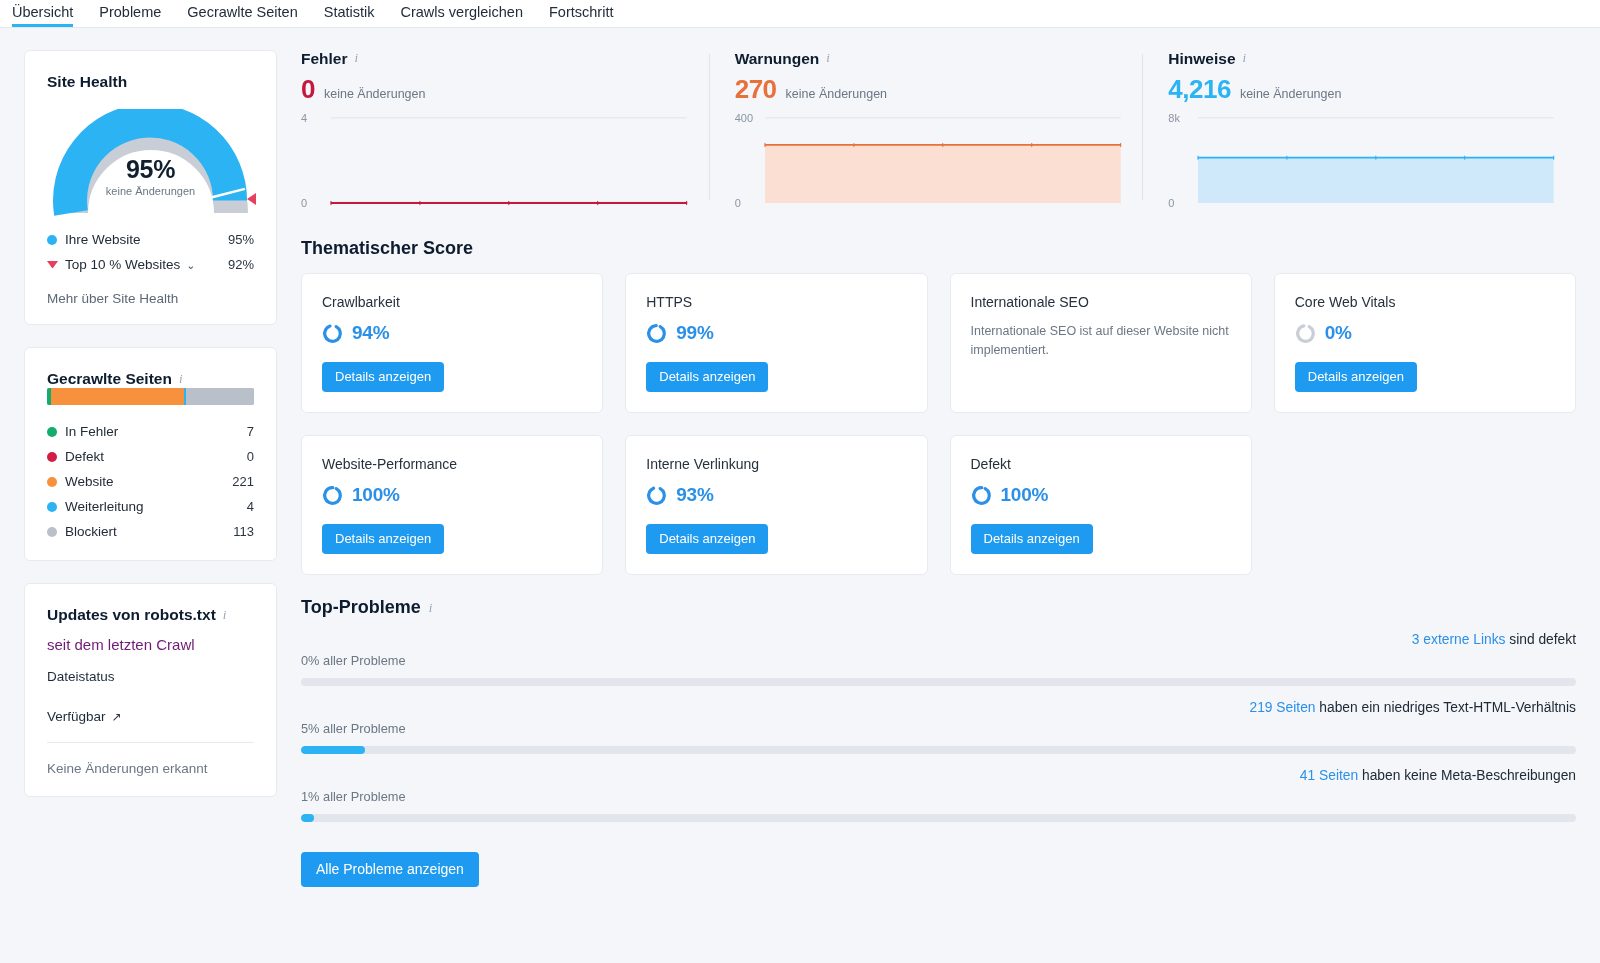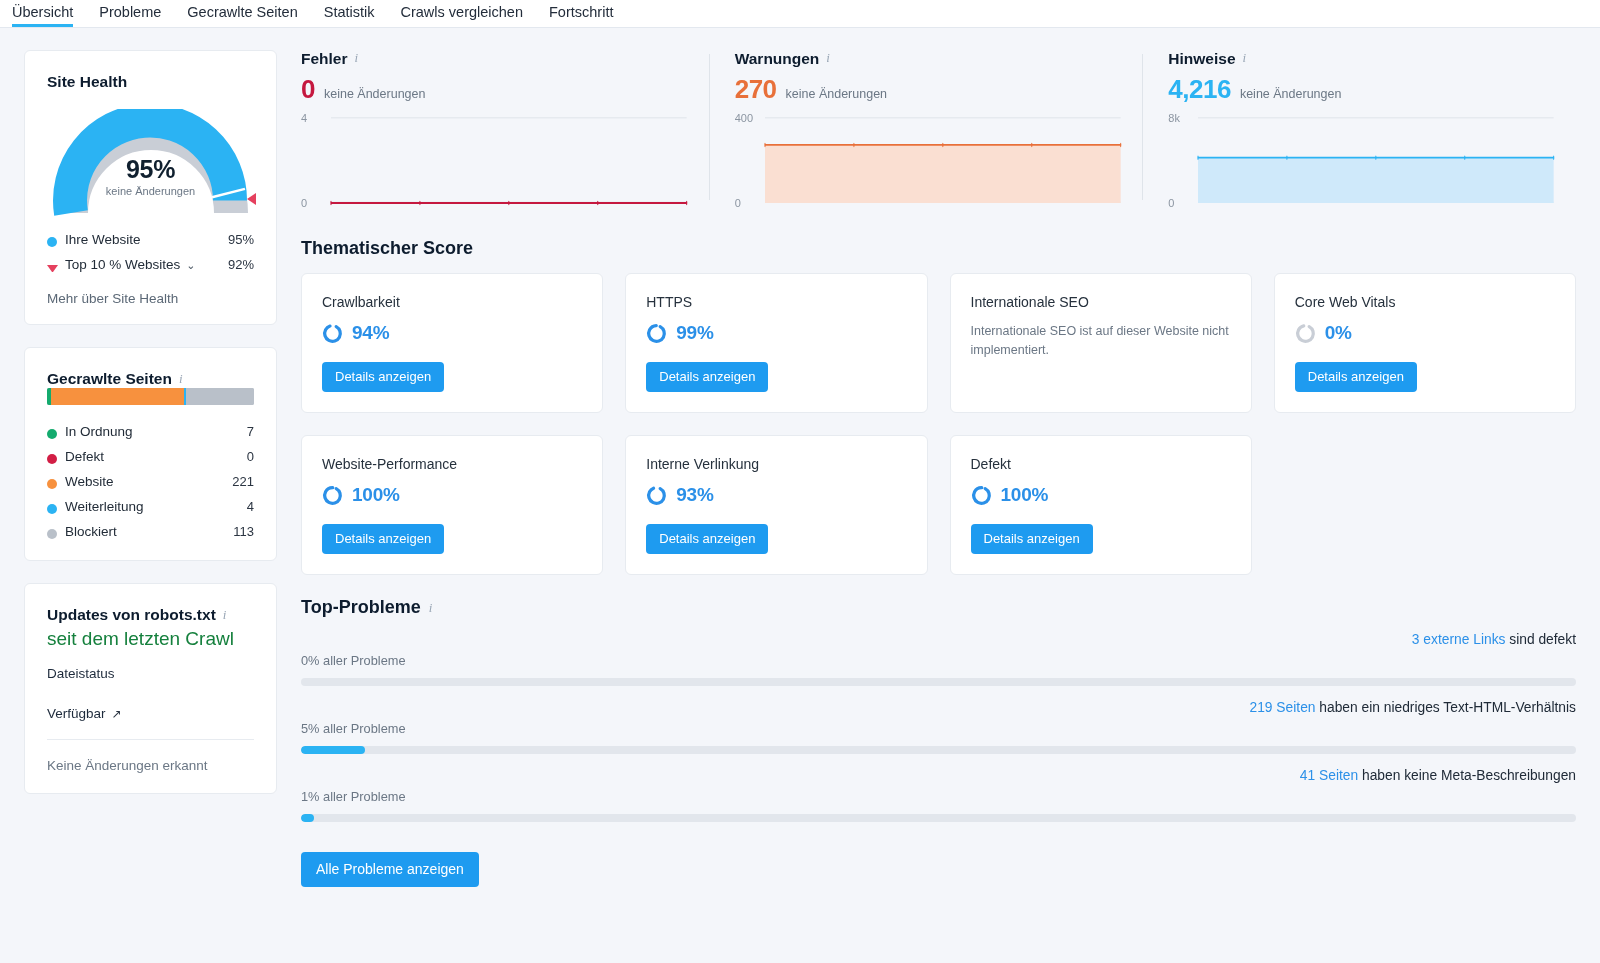--- a/index.html
+++ b/index.html
@@ -96,21 +96,21 @@
     position: absolute;
     right: -5px; top: 84px;
     width: 0; height: 0;
     border-top: 6px solid transparent;
     border-bottom: 6px solid transparent;
     border-right: 9px solid #e5405e;
   }
 
   .legend-row {
     display: flex;
-    align-items: flex-end;
+    align-items: center;
     font-size: 13.5px;
     color: #222c38;
     padding: 5px 0;
   }
   .legend-row .lbl { flex: 1; }
   .legend-row .val { color: #2b3542; font-size: 13px; }
   .dot { width: 10px; height: 10px; border-radius: 50%; margin-right: 8px; flex: 0 0 10px; }
   .tri-down {
     width: 0; height: 0; margin-right: 7px; flex: 0 0 11px;
     border-left: 5.5px solid transparent;
@@ -139,21 +139,21 @@
     height: 17px;
     border-radius: 2px;
     overflow: hidden;
     background: #b9c0c9;
     margin-bottom: 14px;
   }
   .cp-seg { height: 100%; }
 
   
   .rb-card { padding: 22px 22px 20px 22px; }
-  .rb-sub { font-size: 19px; color: #15803d; margin-top: 4px; }
+  .rb-sub { font-size: 15px; color: #701a75; margin-top: 12px; }
   .rb-label { font-size: 13.5px; color: #1d2a3b; margin-top: 16px; }
   .rb-value { font-size: 13.5px; color: #1d2a3b; margin-top: 25px; display: flex; align-items: center; gap: 6px; }
   .ext-ico { font-size: 12px; color: #2b3542; }
   .rb-div { height: 1px; background: #e7ebf0; margin: 18px 0 0 0; }
   .rb-foot { font-size: 13.5px; color: #6b7785; margin-top: 18px; }
 
   
   .rightcol { flex: 1; min-width: 0; }
 
   .metrics {
@@ -290,21 +290,21 @@
       </div>
       <div class="cp-bar" id="cp-bar">
           <div class="cp-seg" style="width: 2%; background: rgb(20, 171, 110);"></div>
           <div class="cp-seg" style="width: 64%; background: rgb(247, 145, 62);"></div>
           <div class="cp-seg" style="width: 1.2%; background: rgb(43, 179, 243);"></div>
           <div class="cp-seg" style="width: 32.8%; background: rgb(185, 192, 201);"></div>
         </div>
       <div id="cp-legend">
           <div class="legend-row">
             <span class="dot" style="background:#14ab6e"></span>
-            <span class="lbl">In Ordnung</span>
+            <span class="lbl">In Fehler</span>
             <span class="val">7</span>
           </div>
           <div class="legend-row">
             <span class="dot" style="background:#d21e45"></span>
             <span class="lbl">Defekt</span>
             <span class="val">0</span>
           </div>
           <div class="legend-row">
             <span class="dot" style="background:#f7913e"></span>
             <span class="lbl">Website</span>

